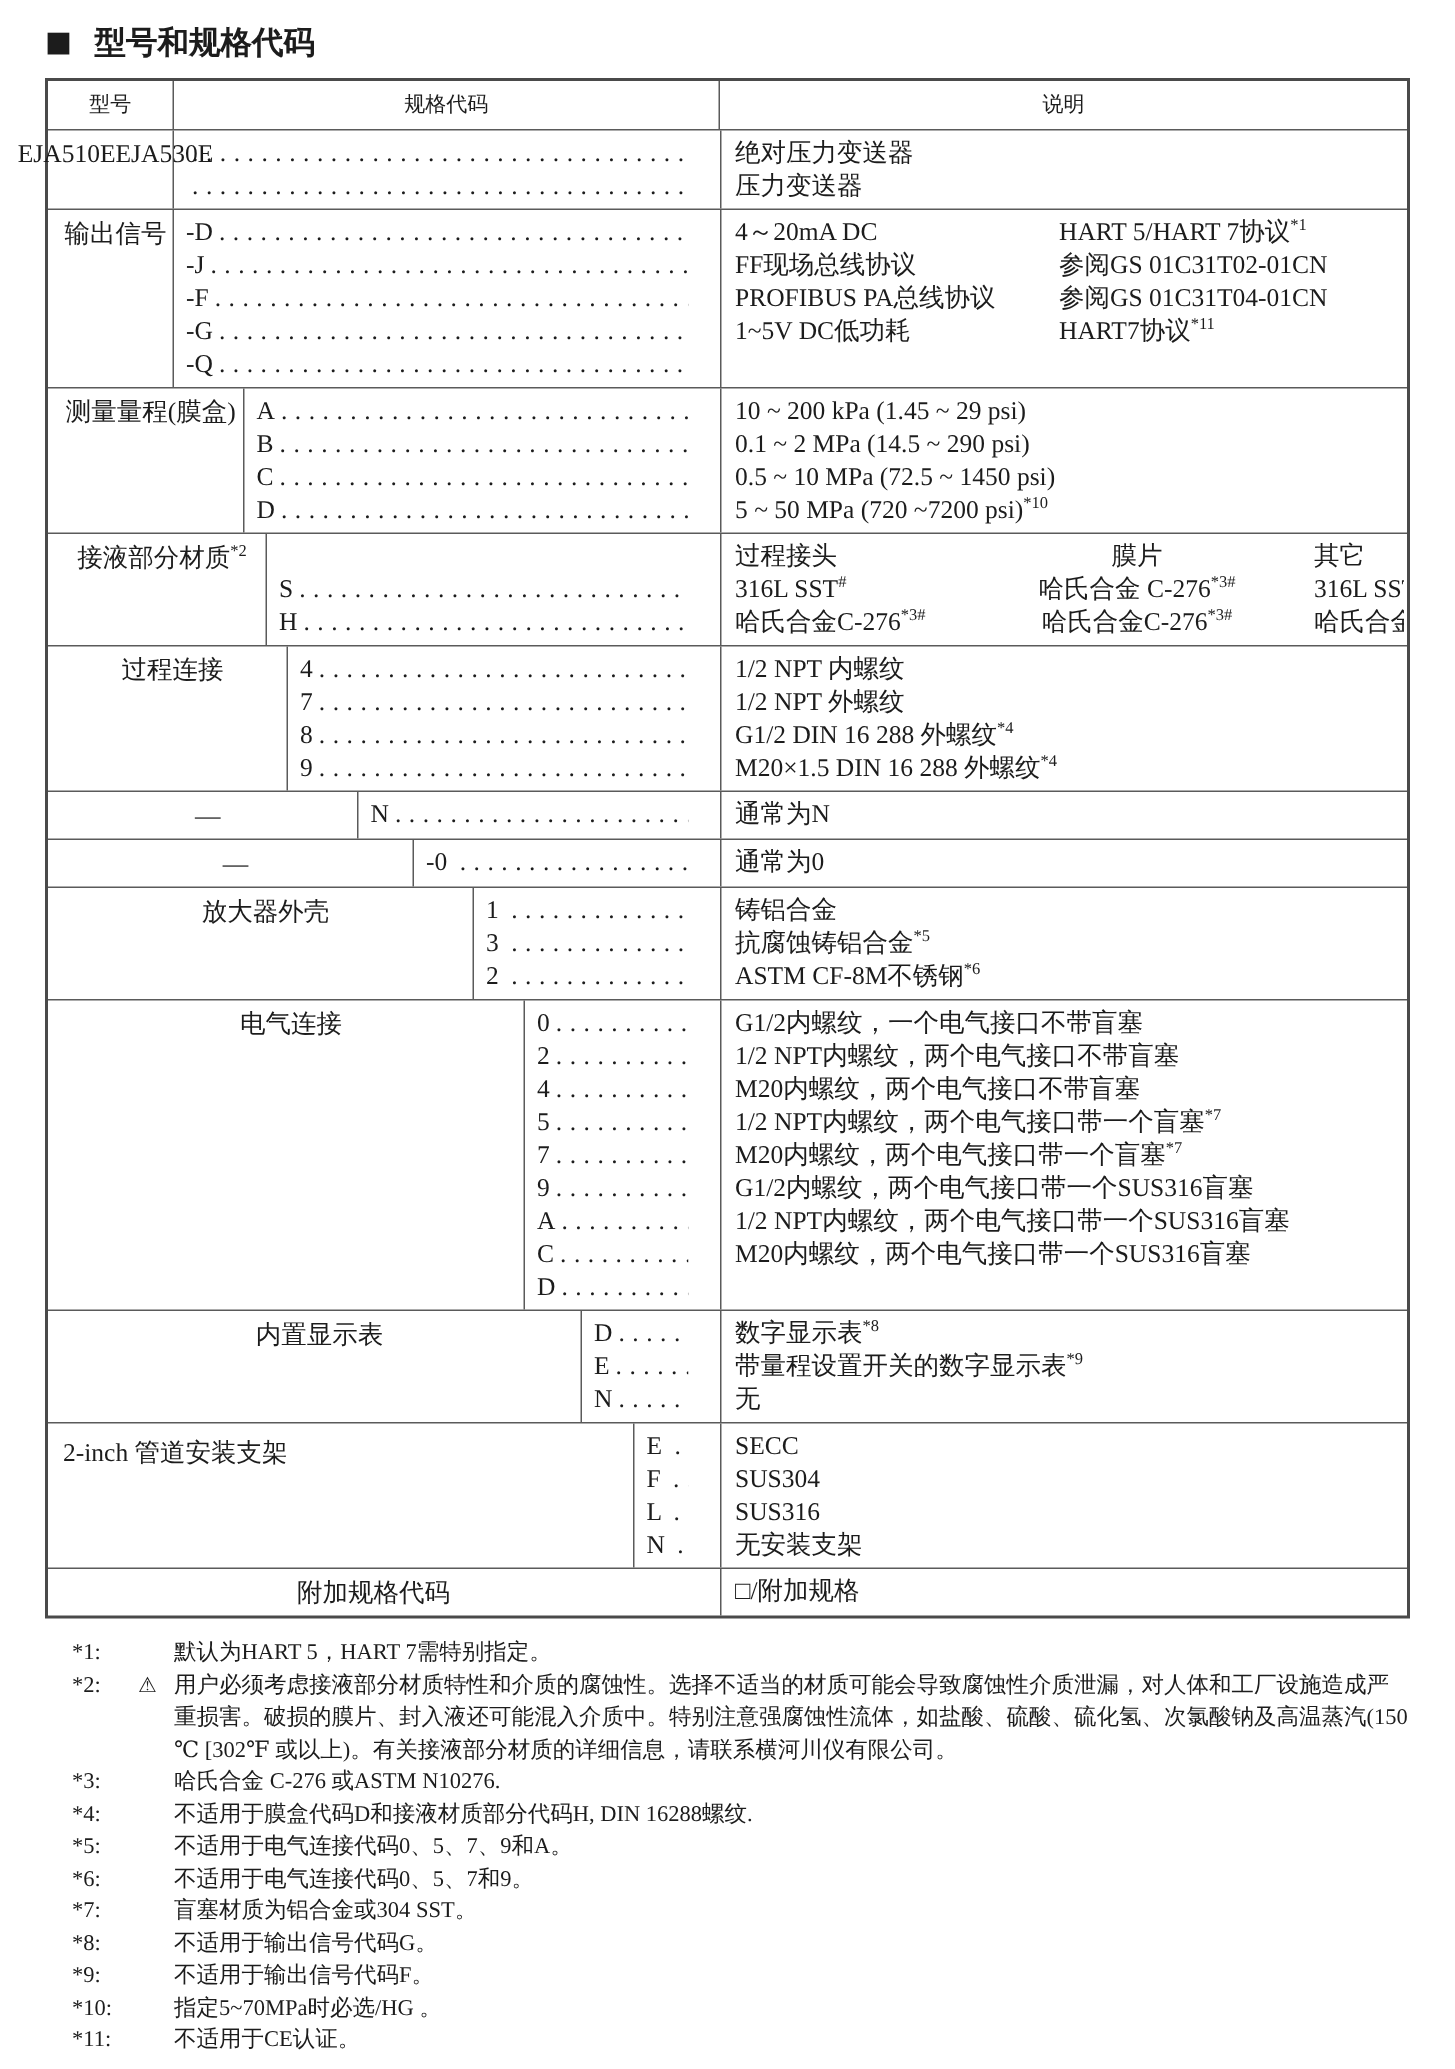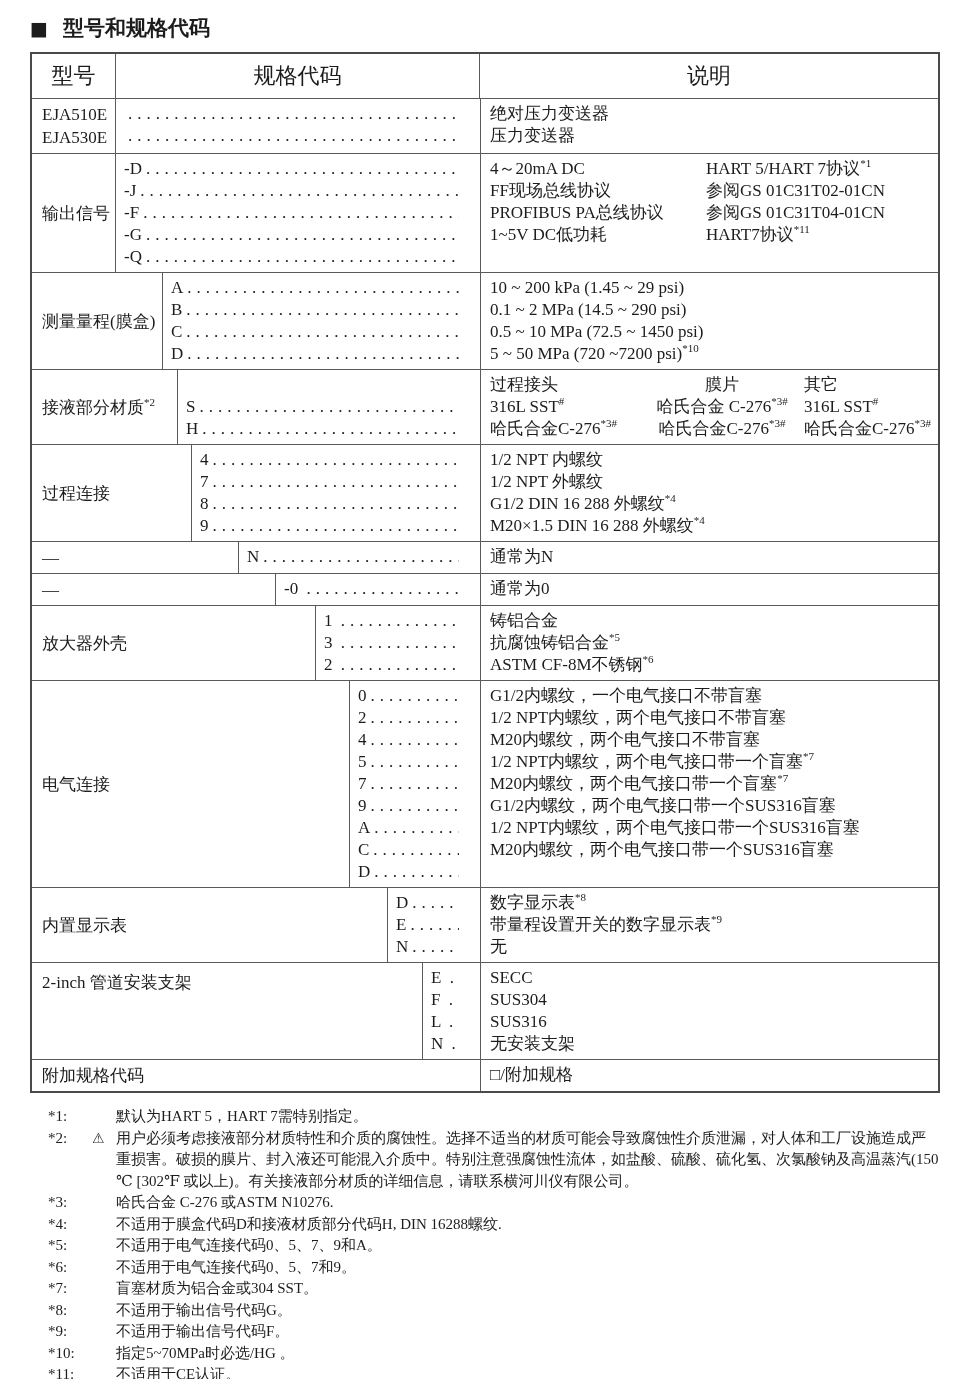--- a/index.html
+++ b/index.html
@@ -8,39 +8,39 @@
     color:#1c1c1c;
     font-family:"Liberation Serif","DejaVu Serif",serif;
     -webkit-font-smoothing:antialiased;
   }
   .page{padding:12px 30px 0 30px;}
   .doc-title{display:flex;align-items:center;gap:15px;font-size:21px;font-weight:bold;margin:2px 0 10px 0;}
   .doc-title .sq{font-size:19px;line-height:1;font-family:"DejaVu Sans",sans-serif;}
   .spec-table{border:2px solid #4a4a4a;width:906px;}
   .t-row{display:flex;border-top:1.5px solid #5a5a5a;align-items:stretch;}
   .t-row.first{border-top:none;}
-  .h-cell{text-align:center;font-size:22px;padding:7px 0;box-sizing:border-box;}
+  .h-cell{text-align:center;font-size:14px;padding:7px 0;box-sizing:border-box;}
   .h-model{width:84px;border-right:1.5px solid #5a5a5a;}
   .h-code{width:364px;border-right:1.5px solid #5a5a5a;}
   .h-desc{flex:1;}
   .t-label{
-    display:flex;flex-direction:column;justify-content:center;
+    display:flex;flex-direction:row;justify-content:center;
     padding:4px 3px 4px 10px;font-size:17px;line-height:23px;
     border-right:1.5px solid #5a5a5a;box-sizing:border-box;flex:none;
   }
   .t-label.top{justify-content:flex-start;padding-top:8px;}
   .t-label.full{border-right:none;flex:1;}
   .t-mid{flex:1;box-sizing:border-box;padding:4px 0;min-width:0;}
   .code-line{display:flex;height:22px;line-height:22px;font-size:17px;padding-left:8px;overflow:hidden;}
   .code-letter{white-space:pre;flex:none;}
   .leader{flex:1;overflow:hidden;white-space:nowrap;letter-spacing:5px;padding-left:4px;padding-right:4px;}
   .t-desc{width:458px;flex:none;box-sizing:border-box;border-left:1.5px solid #5a5a5a;padding:4px 2px 4px 9px;font-size:17px;margin-left:21px;}
   .desc-line{height:22px;line-height:22px;white-space:nowrap;overflow:hidden;}
   .desc-line .c1{display:inline-block;width:216px;}
-  .desc-line.d3{display:flex;}
+  .desc-line.d3{display:flex;gap:36px;}
   .d3c0{width:150px;flex:none;}
   .d3c1{width:164px;flex:none;text-align:center;}
   .d3c2{width:132px;flex:none;text-align:left;}
   sup{font-size:11px;line-height:0;letter-spacing:0;}
   .footnotes{margin-top:13px;font-size:15px;}
   .fn{display:flex;padding-left:18px;line-height:21.5px;}
   .fn-label{width:44px;flex:none;}
   .fn-gap{width:24px;flex:none;}
   .fn-warn{width:24px;flex:none;font-family:"DejaVu Sans",sans-serif;font-size:14px;}
   .fn-text{flex:1;}

